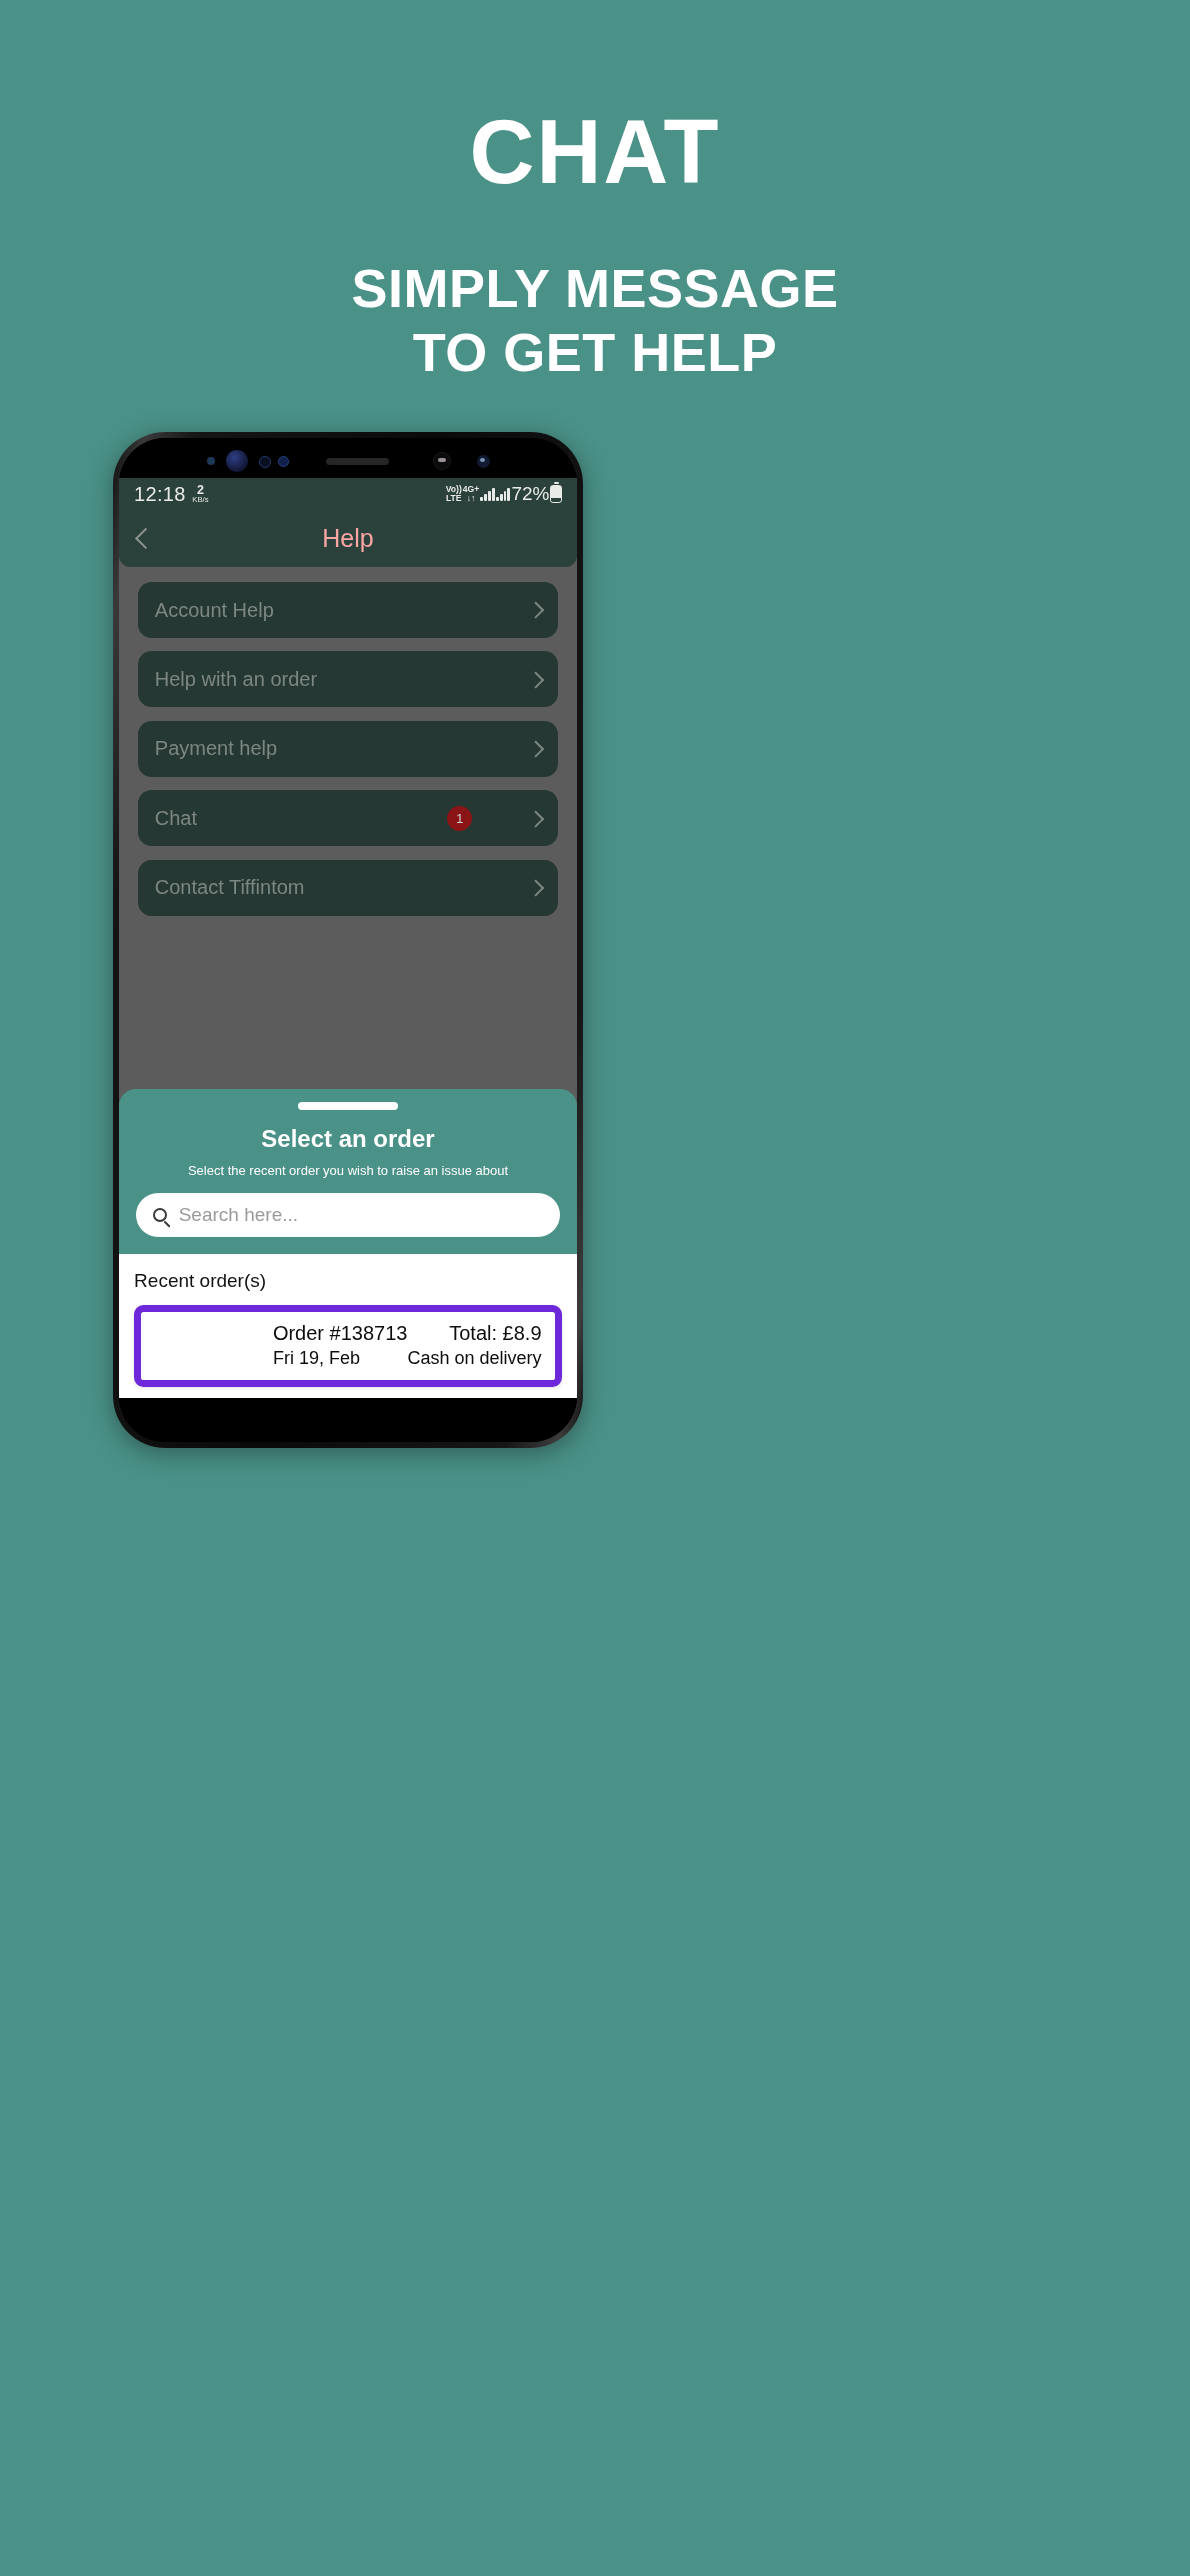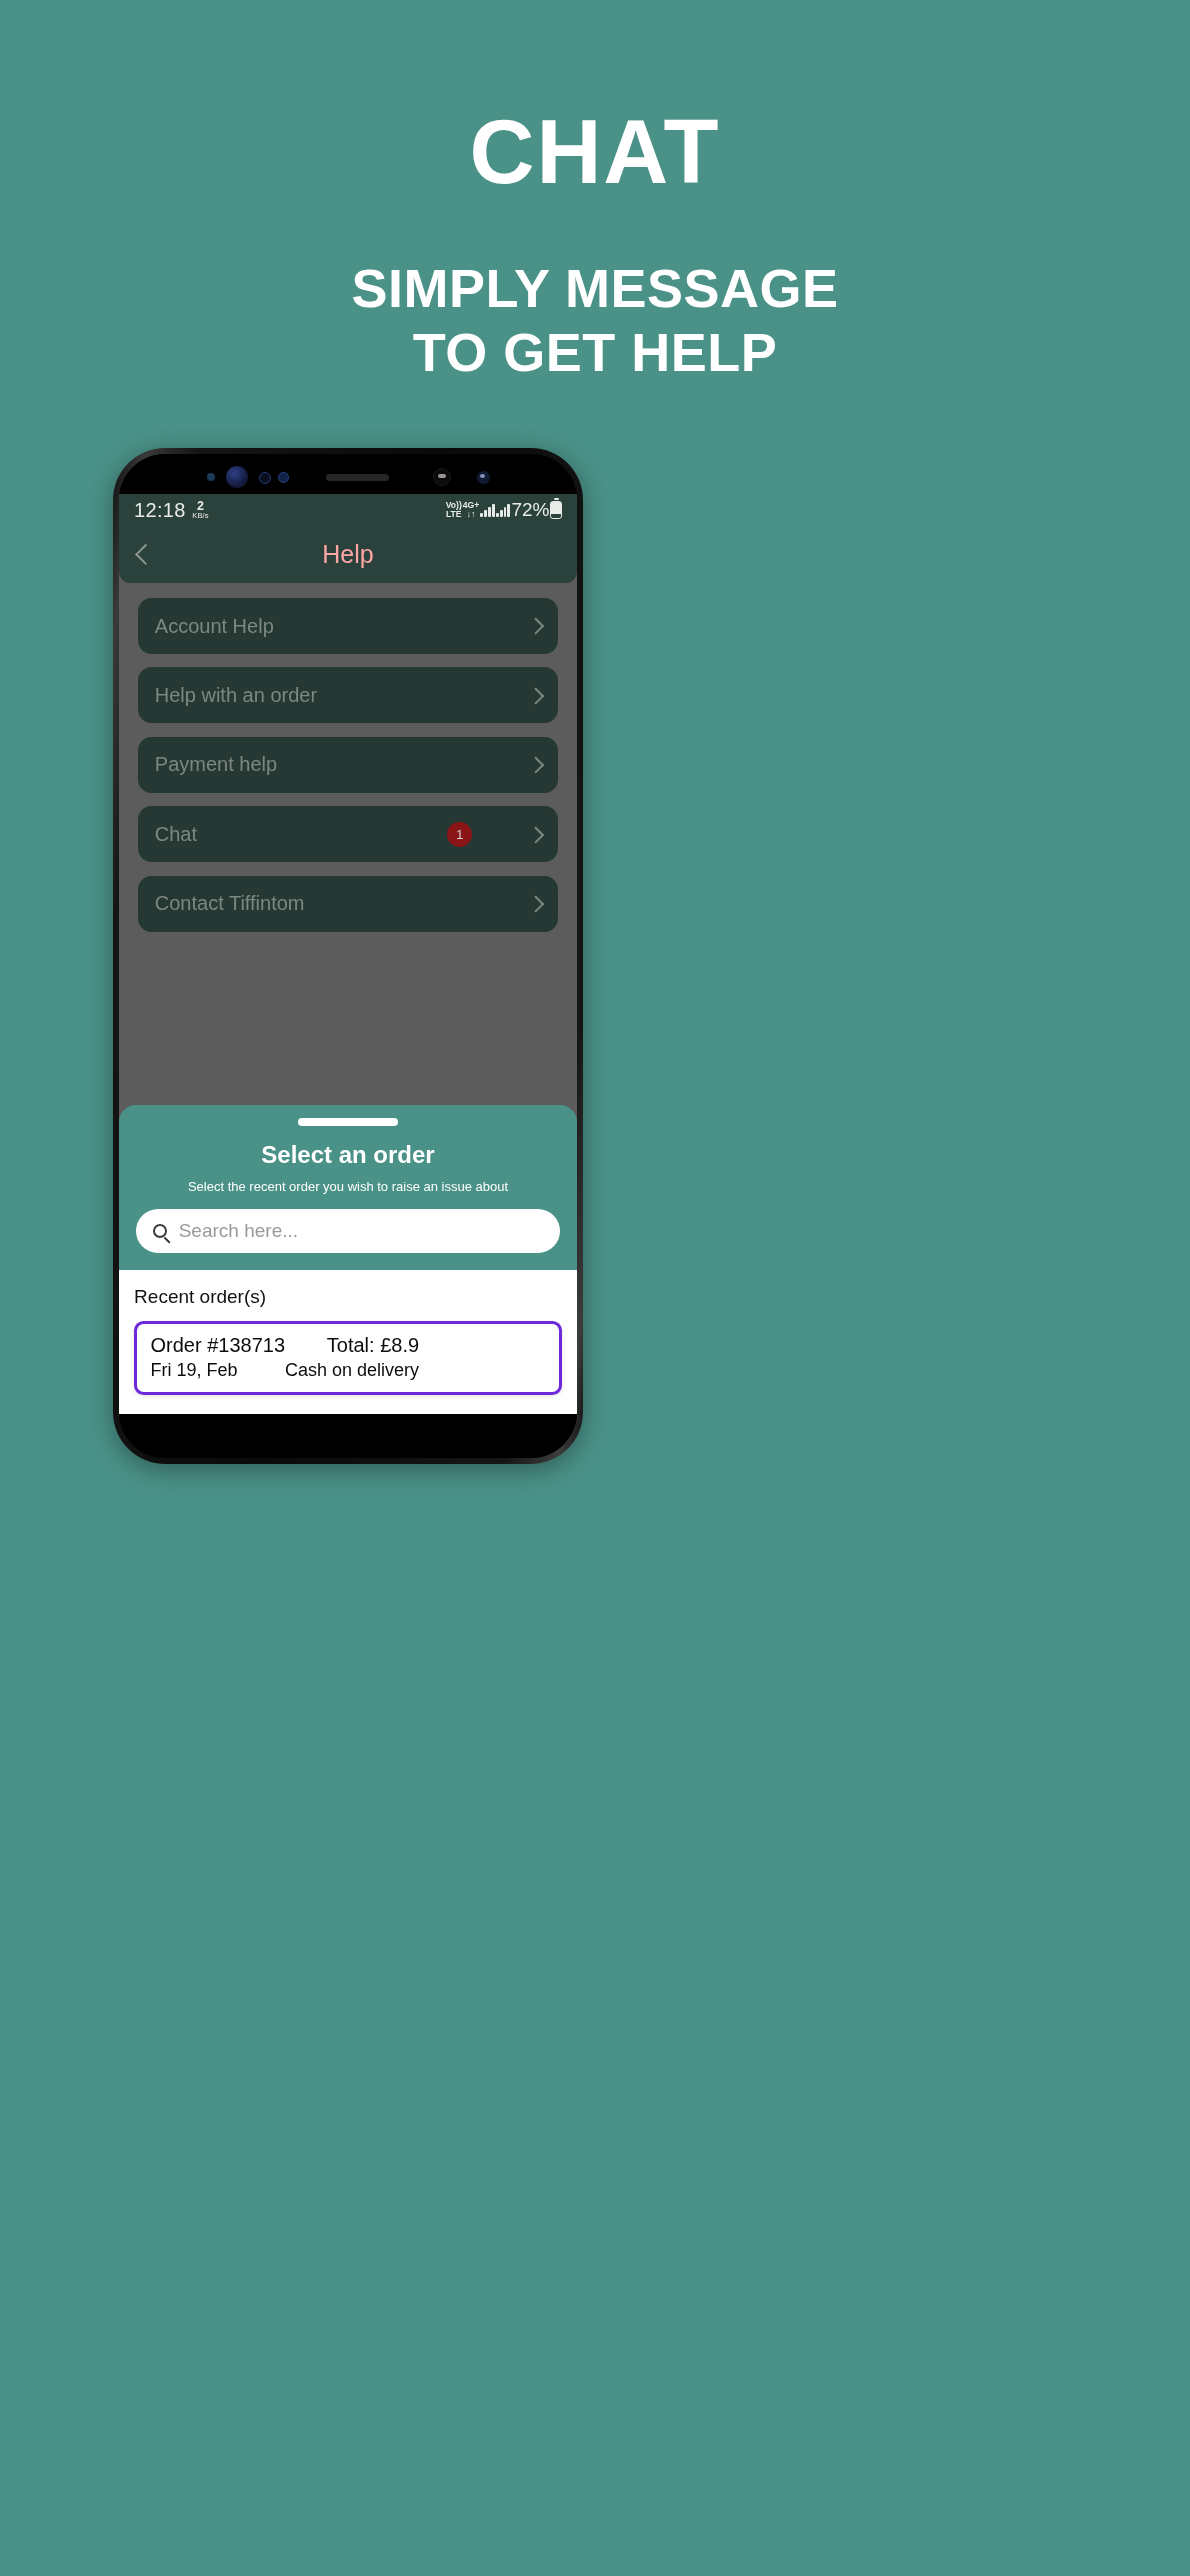--- a/index.html
+++ b/index.html
@@ -25,21 +25,21 @@
     font-size:54px;
     font-weight:bold;
     line-height:1.18;
     letter-spacing:0.5px;
   }
 
   
   .device {
     position:absolute;
     left:113px;
-    top:448px;
+    top:432px;
     width:470px;
     height:1016px;
     border-radius:52px;
     background:linear-gradient(100deg,#0d0d0d 0%,#3a3a3a 5%,#151515 13%,#0a0a0a 50%,#161616 88%,#3c3c3c 96%,#0c0c0c 100%);
     padding:5.8px;
     box-shadow:0 5.8px 25px rgba(0,0,0,.35);
   }
   .device-inner {
     position:relative;
     width:100%; height:100%;
@@ -154,24 +154,24 @@
     margin:15.3px 17px 17px 17px; height:44px; background:#ffffff;
     border-radius:22px; display:flex; align-items:center; padding:0 17px; gap:11.5px;
   }
   .mag { width:14.4px; height:14.4px; border:2.4px solid #3a3a3a; border-radius:50%; position:relative; flex:none; }
   .mag::after { content:""; position:absolute; right:-5.7px; bottom:-4.8px; width:7.7px; height:2.4px; background:#3a3a3a; transform:rotate(45deg); border-radius:1.9px; }
   .search-ph { color:#9a9a9a; font-size:19px; }
 
   .orders-pane { background:#ffffff; padding:11.5px 15.3px 0 15.3px; min-height:144px; }
   .orders-head { color:#121212; font-size:19px; padding:3.8px 0 13.4px 0; }
   .order-card {
-    background:#ffffff; border:3px solid #6d28d9; border-radius:9.6px;
+    background:#ffffff; border:7px solid #6d28d9; border-radius:9.6px;
     box-shadow:0 1px 3.8px rgba(0,0,0,.12);
     padding:10.5px 13.4px;
-    display:flex; justify-content:flex-start;
+    display:flex; justify-content:flex-end;
   }
   .oc-l, .oc-r { display:flex; flex-direction:column; gap:2.9px; }
   .oc-r { align-items:flex-end; }
   .oc-strong { font-size:20px; color:#0d0d0d; }
   .oc-sub { font-size:18px; color:#0d0d0d; }
 
   .chin { position:absolute; left:0; right:0; bottom:0; height:44px; background:#000; z-index:3; }
 </style>
 </head>
 <body>

